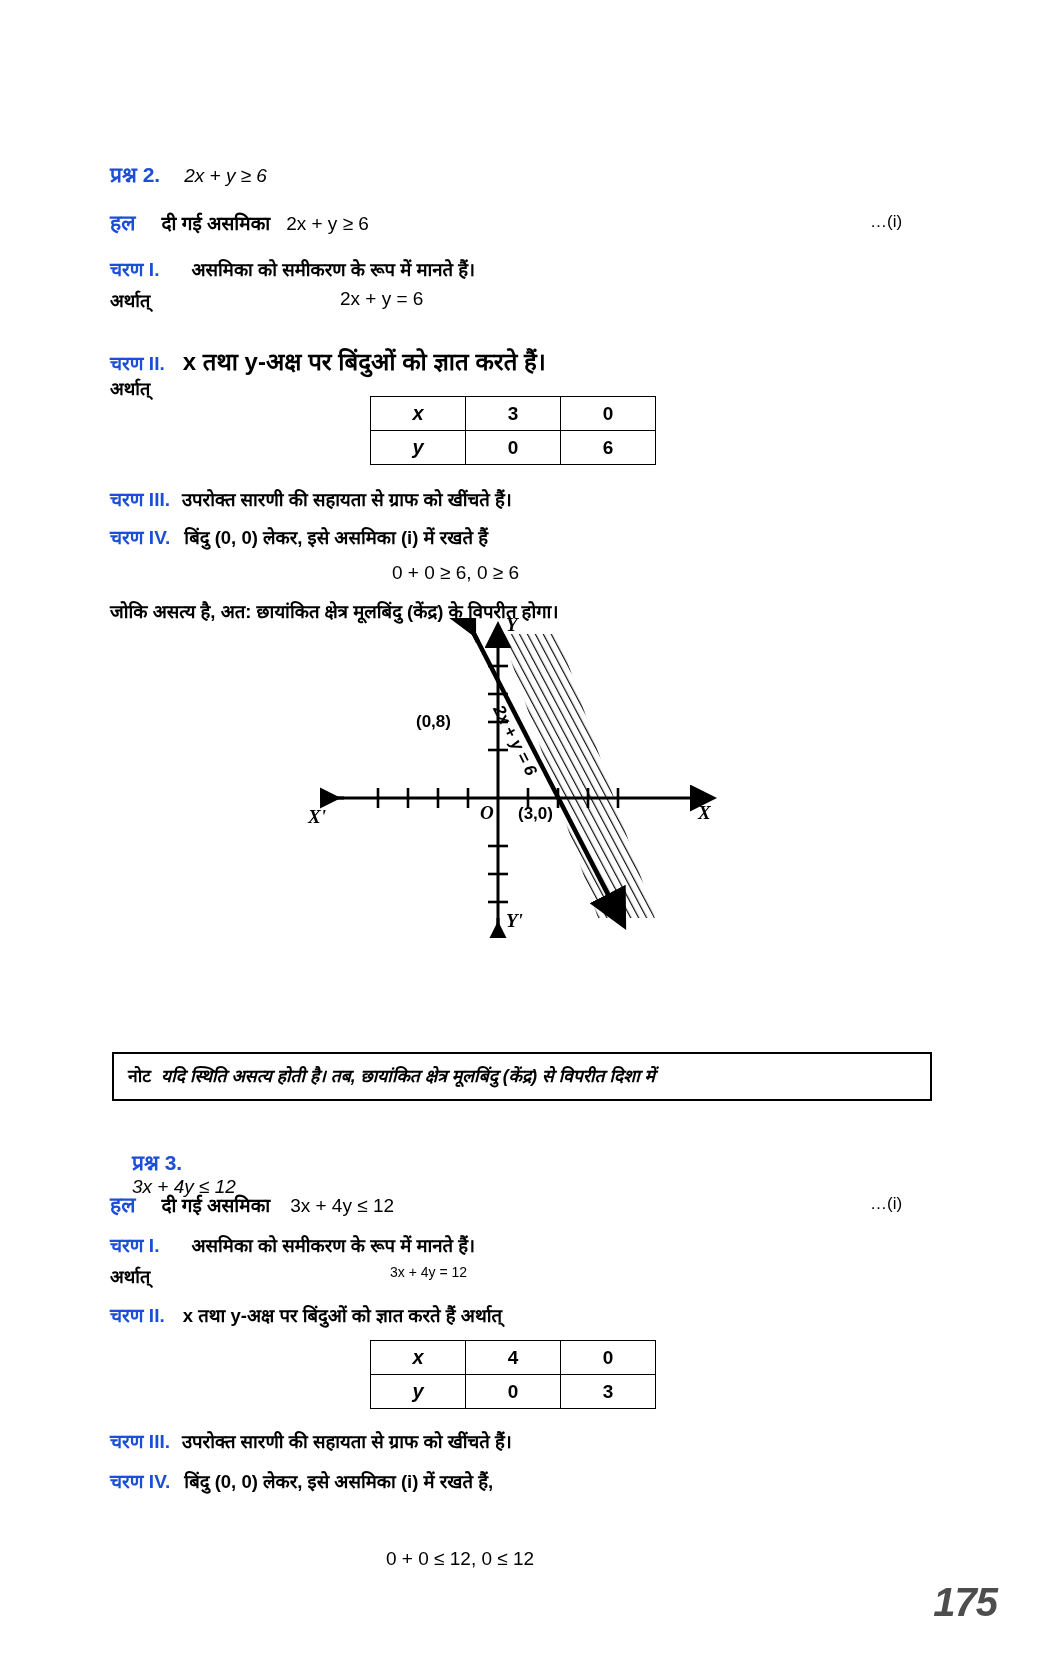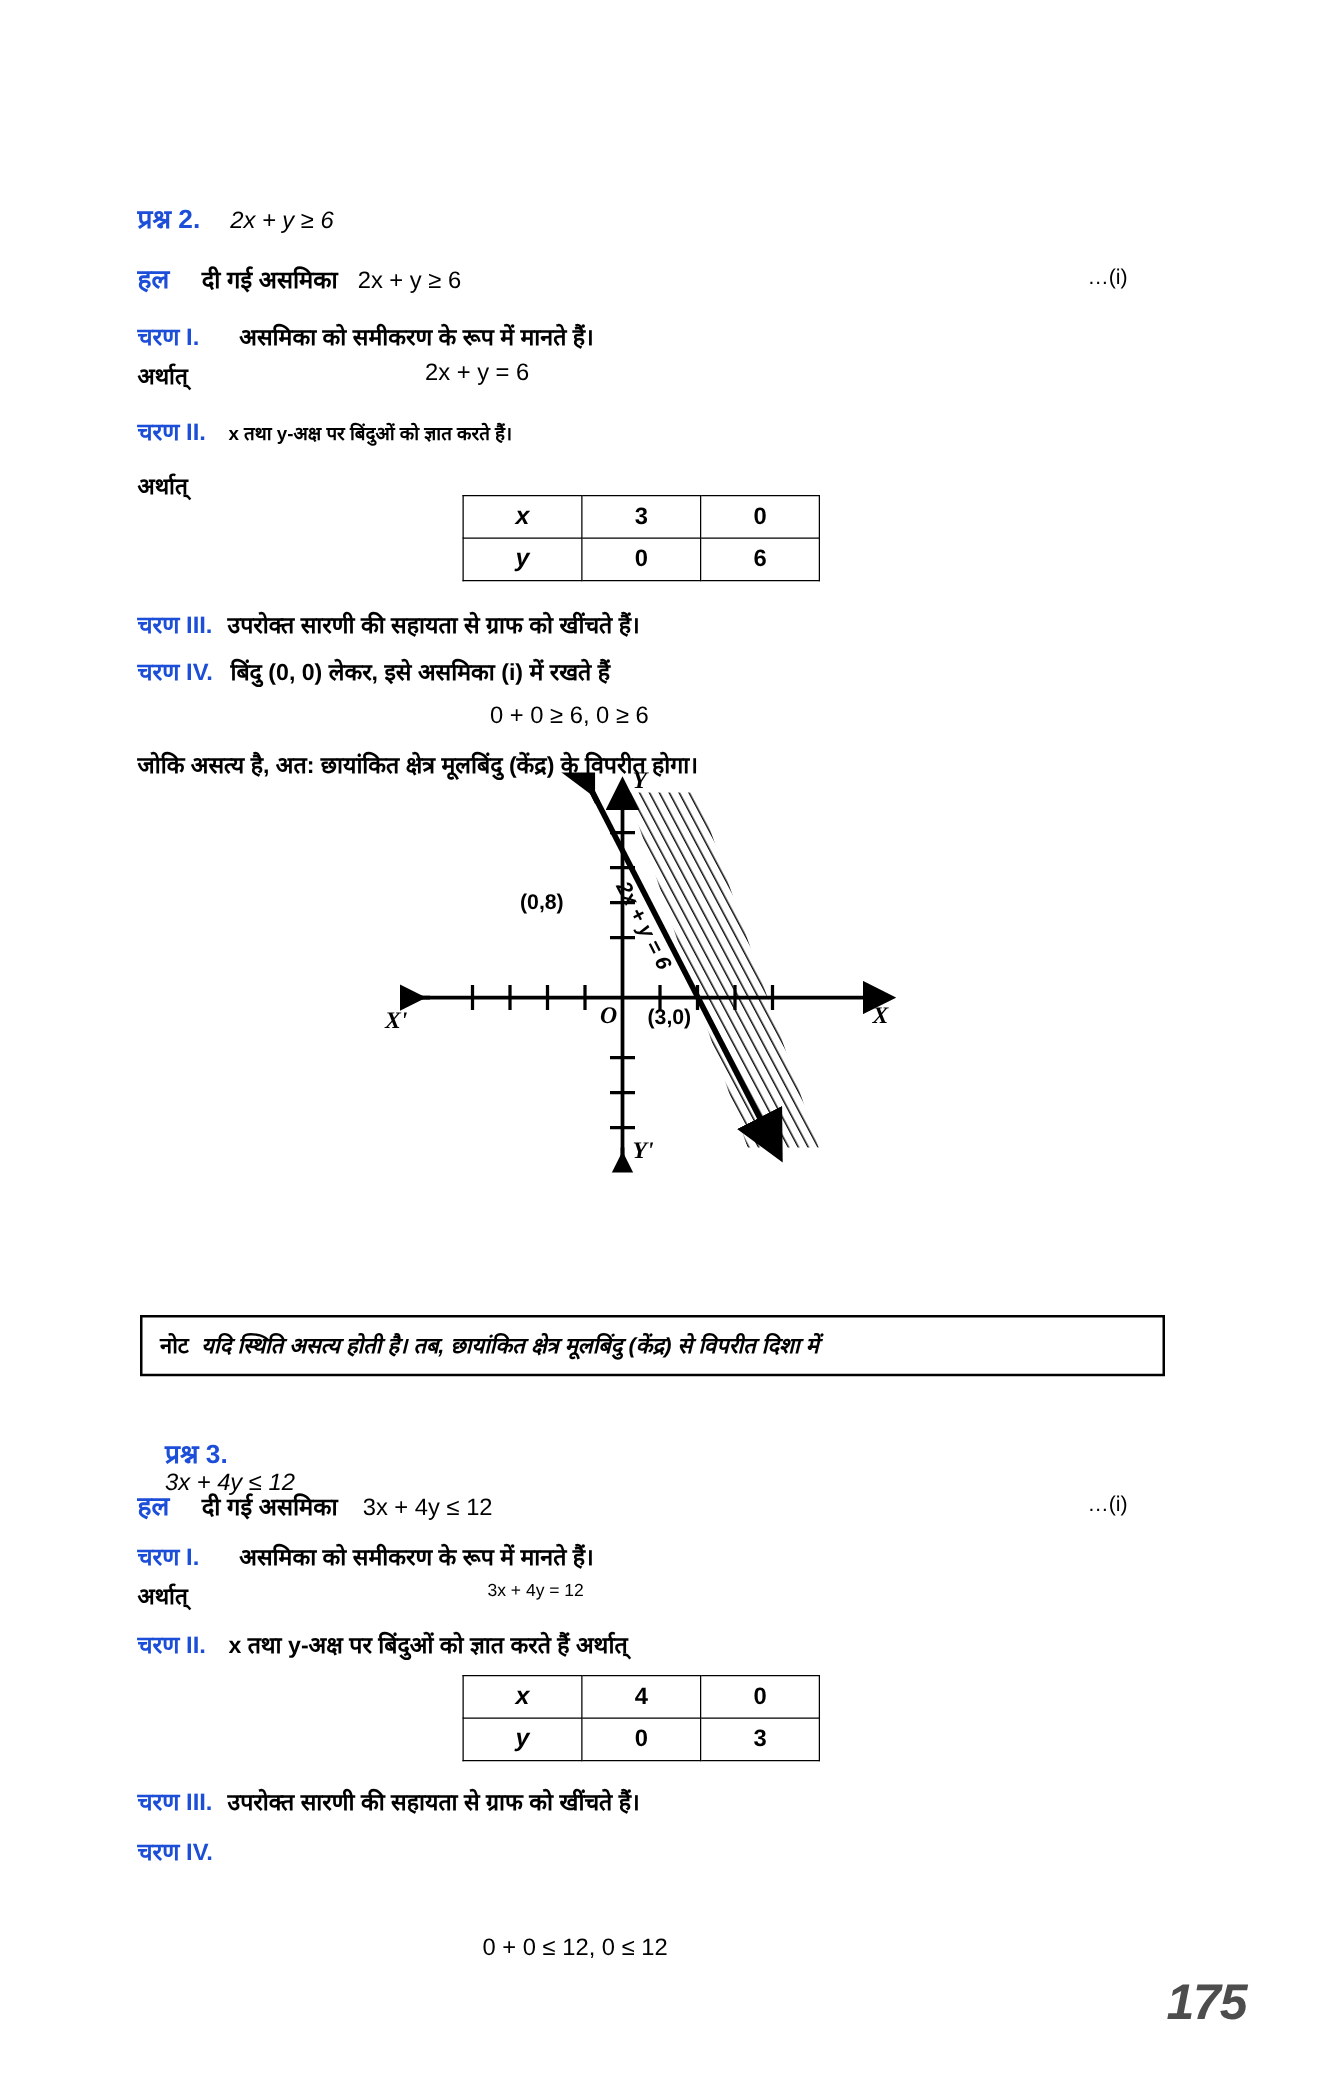--- a/index.html
+++ b/index.html
@@ -166,21 +166,21 @@
 
   <div class="row" style="left:110px; top:288px;">
     <span class="body-txt" style="font-size:18px;">अर्थात्</span>
   </div>
   <div class="row" style="left:340px; top:288px;">
     <span class="math" style="font-size:19px;">2x + y = 6</span>
   </div>
 
   <div class="row" style="left:110px; top:332px;">
     <span class="lbl" style="font-size:19px;">चरण II.</span>
-    <span class="body-txt" style="font-size:15px; margin-left:18px;">x तथा y-अक्ष पर बिंदुओं को ज्ञात करते हैं।</span>
+    <span class="body-txt" style="font-size:24px; margin-left:18px;margin-top:12px;">x तथा y-अक्ष पर बिंदुओं को ज्ञात करते हैं।</span>
   </div>
 
   <div class="row" style="left:110px; top:376px;">
     <span class="body-txt" style="font-size:18px;">अर्थात्</span>
   </div>
 
   <table class="vtable" style="left:370px; top:396px;">
     <tbody>
         <tr>
       <td class="hdr">x</td>
@@ -324,20 +324,21 @@
   </tbody>
     </table>
 
   <div class="row" style="left:110px; top:1428px;">
     <span class="lbl" style="font-size:19px;">चरण III.</span>
     <span class="body-txt" style="font-size:18.5px; margin-left:12px;">उपरोक्त सारणी की सहायता से ग्राफ को खींचते हैं।</span>
   </div>
 
   <div class="row" style="left:110px; top:1468px;">
     <span class="lbl" style="font-size:19px;">चरण IV.</span>
+    <span class="body-txt" style="font-size:18.5px; margin-left:14px;">बिंदु (0, 0) लेकर, इसे असमिका (i) में रखते हैं,</span>
   </div>
 
   <div class="row" style="left:386px; top:1548px;">
     <span class="math" style="font-size:19px;">0 + 0 ≤ 12, 0 ≤ 12</span>
   </div>
 
   <div class="pageno">175</div>
 
 </div>
 

